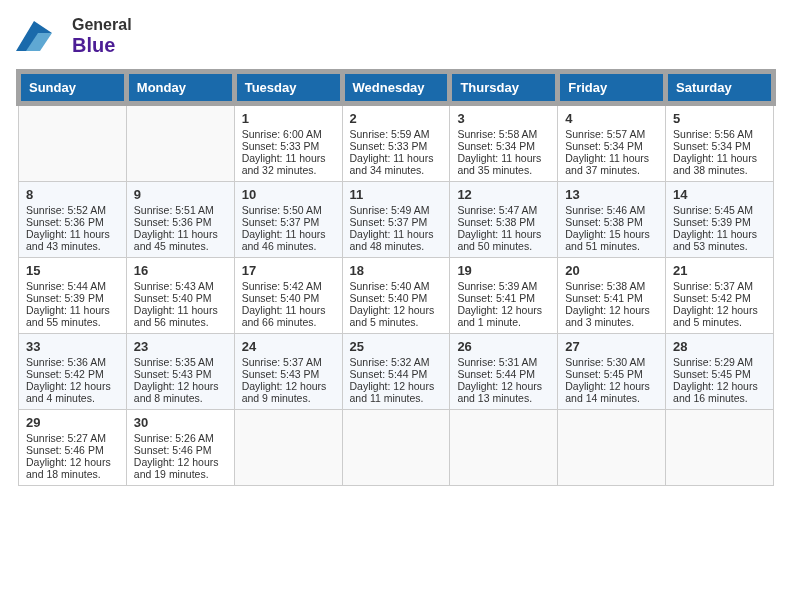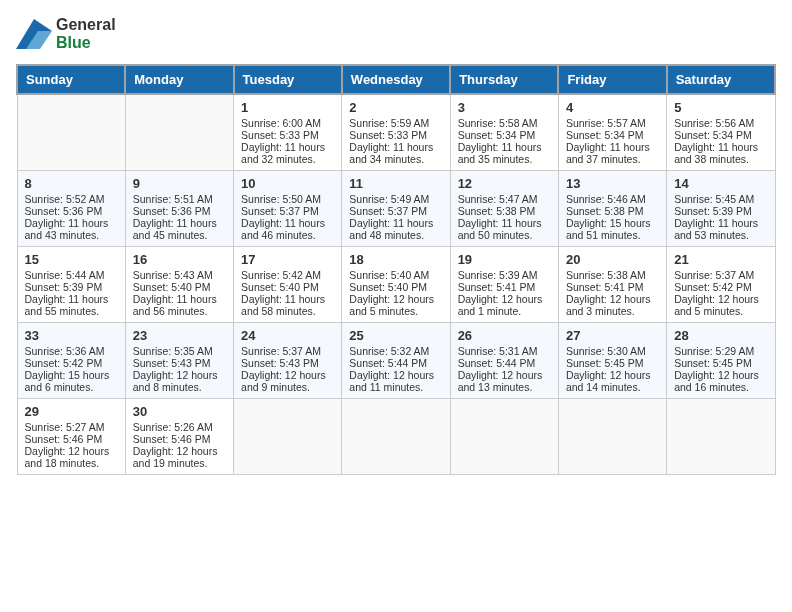--- a/index.html
+++ b/index.html
@@ -12,38 +12,38 @@
     }
     .header {
       display: flex;
       justify-content: space-between;
       align-items: flex-start;
       margin-bottom: 12px;
     }
     .logo {
       display: flex;
       align-items: center;
-      gap: 4px;
+      gap: 20px;
     }
     .title-block { text-align: right; }
     .title-block h1 { font-size: 36px; font-weight: bold; color: #333; }
     .title-block h2 { font-size: 16px; font-weight: normal; color: #555; }
     .calendar {
       width: 100%;
       border-collapse: collapse;
       border: 1px solid #ccc;
     }
     .calendar th {
       background: #1a6aab;
       color: #fff;
       font-size: 13px;
       font-weight: bold;
       padding: 6px 8px;
       text-align: left;
-      border: 2px solid #a3a3a3;
+      border: 5px solid #a3a3a3;
     }
     .calendar td {
       vertical-align: top;
       padding: 5px 7px;
       font-size: 10.5px;
       color: #333;
       border: 1px solid #ccc;
       width: calc(100% / 7);
       min-height: 80px;
       background: #fff;
@@ -65,21 +65,21 @@
 <body>
 
 <div class="header">
   <div class="logo">
       <svg width="36" height="30" viewBox="0 0 36 30">
         <polygon points="0,30 18,0 36,12 22,12 22,30" fill="#1a6aab"></polygon>
         <polygon points="10,30 22,12 36,12 24,30" fill="#5fa8d3"></polygon>
       </svg>
       <div>
         <span style="font-size:16px;font-weight:bold;color:#333;display:block;line-height:1.1;">General</span>
-        <span style="font-size:16px;font-weight:bold;color:#15803d;display:block;">Blue</span>
+        <span style="font-size:20px;font-weight:bold;color:#4c1d95;display:block;">Blue</span>
       </div>
     </div>
   <div class="title-block">
     <h1></h1>
     <h2></h2>
   </div>
 </div>
 
 <table class="calendar">
   <thead>
@@ -182,21 +182,21 @@
         <td>
           <span class="day-num">16</span>
           <div>Sunrise: 5:43 AM</div>
           <div>Sunset: 5:40 PM</div>
           <div>Daylight: 11 hours and 56 minutes.</div>
         </td>
         <td>
           <span class="day-num">17</span>
           <div>Sunrise: 5:42 AM</div>
           <div>Sunset: 5:40 PM</div>
-          <div>Daylight: 11 hours and 58 minutes.</div>
+          <div>Daylight: 11 hours and 66 minutes.</div>
         </td>
         <td>
           <span class="day-num">18</span>
           <div>Sunrise: 5:40 AM</div>
           <div>Sunset: 5:40 PM</div>
           <div>Daylight: 12 hours and 5 minutes.</div>
         </td>
         <td>
           <span class="day-num">19</span>
           <div>Sunrise: 5:39 AM</div>
@@ -214,21 +214,21 @@
           <div>Sunrise: 5:37 AM</div>
           <div>Sunset: 5:42 PM</div>
           <div>Daylight: 12 hours and 5 minutes.</div>
         </td>
       </tr>
       <tr>
         <td>
           <span class="day-num">33</span>
           <div>Sunrise: 5:36 AM</div>
           <div>Sunset: 5:42 PM</div>
-          <div>Daylight: 15 hours and 6 minutes.</div>
+          <div>Daylight: 12 hours and 4 minutes.</div>
         </td>
         <td>
           <span class="day-num">23</span>
           <div>Sunrise: 5:35 AM</div>
           <div>Sunset: 5:43 PM</div>
           <div>Daylight: 12 hours and 8 minutes.</div>
         </td>
         <td>
           <span class="day-num">24</span>
           <div>Sunrise: 5:37 AM</div>

